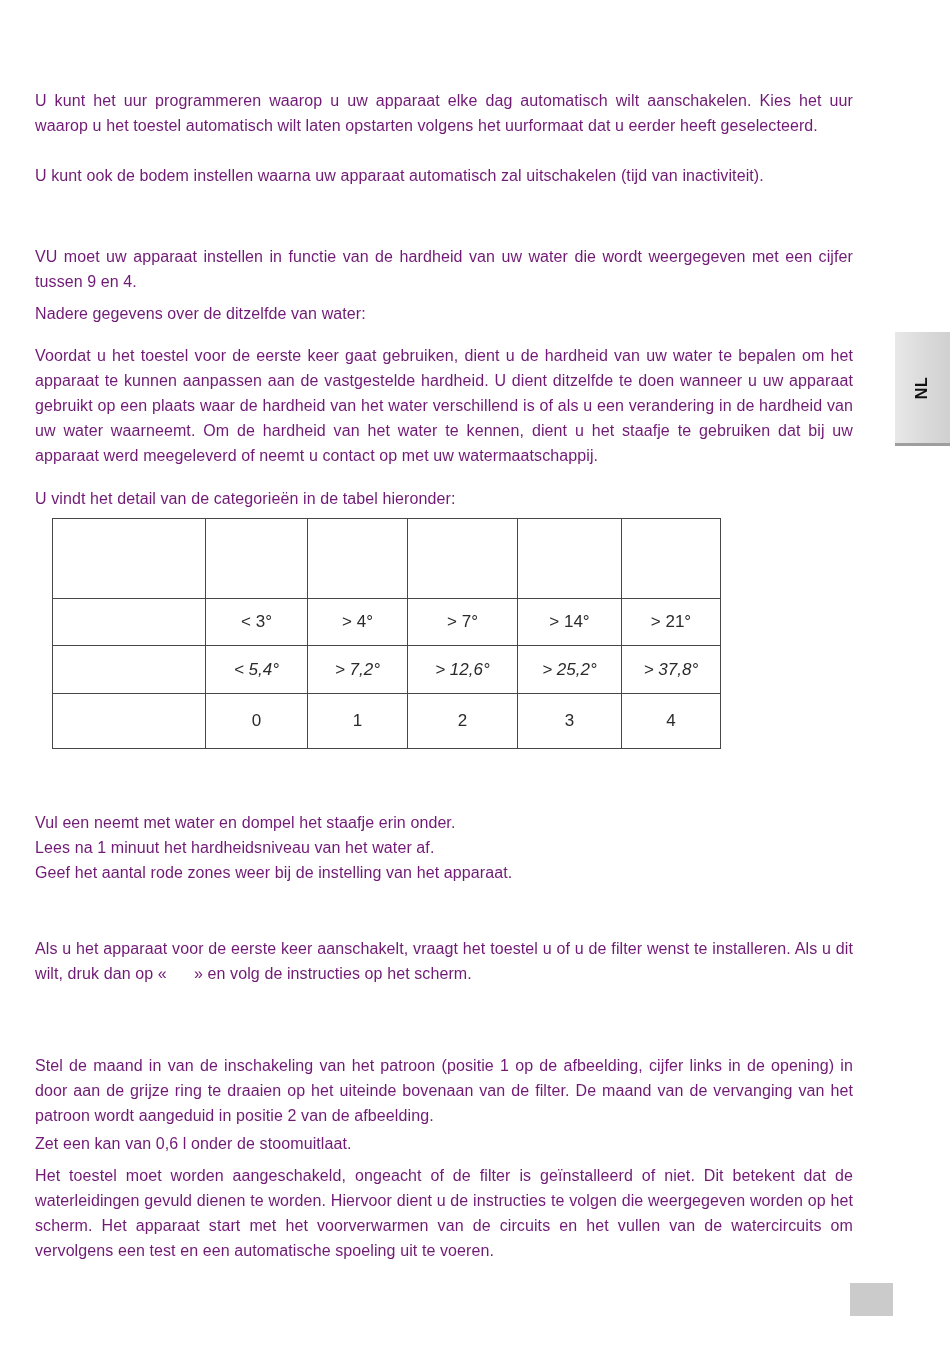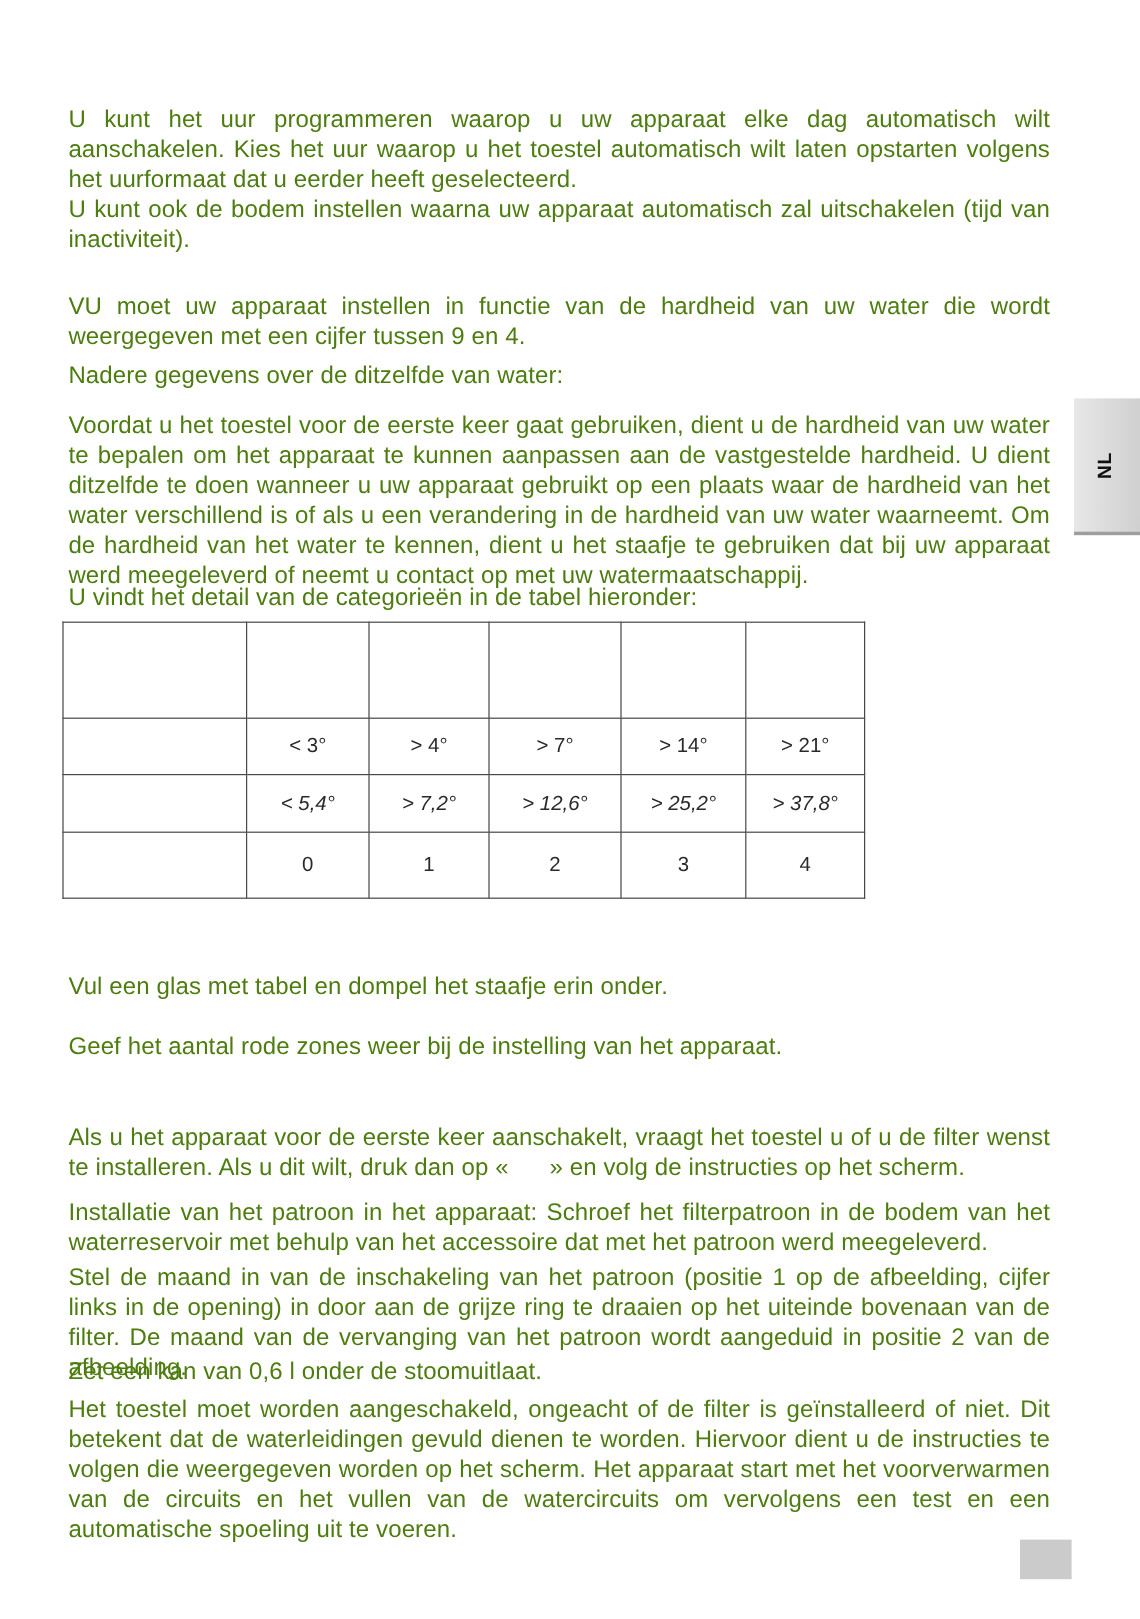--- a/index.html
+++ b/index.html
@@ -9,23 +9,23 @@
     font-family:"Liberation Sans", sans-serif;
     color:#1e1e1e;
     position:relative;
   }
   .page {
     position:absolute; left:0; top:0;
     width:950px; height:1349px;
     background:#ffffff; overflow:hidden;
   }
   .para {
-    position:absolute; left:57px; width:818px;
-    margin:0; font-size:20px; line-height:25px;
-    letter-spacing:0.1px; color:#4d7c0f;
+    position:absolute; left:35px; width:818px;
+    margin:0; font-size:16px; line-height:25px;
+    letter-spacing:0.1px; color:#701a75;
   }
   .justify { text-align:justify; }
   .tbl {
     position:absolute; left:52px; top:518px; width:668px;
     border-collapse:collapse; table-layout:fixed;
   }
   .tbl td {
     border:1px solid #474747;
     text-align:center; vertical-align:middle;
     font-size:17px; padding:0; color:#2a2a2a;
@@ -106,24 +106,24 @@
         <td></td>
         <td>0</td>
         <td>1</td>
         <td>2</td>
         <td>3</td>
         <td>4</td>
       </tr>
     </tbody>
   </table>
 
-  <p class="para" style="top:810px">Vul een glas met tabel en dompel het staafje erin onder.</p>
+  <p class="para" style="top:810px">Vul een neemt met water en dompel het staafje erin onder.</p>
+  <p class="para" style="top:835px">Lees na 1 minuut het hardheidsniveau van het water af.</p>
   <p class="para justify" style="top:936px">Als u het apparaat voor de eerste keer aanschakelt, vraagt het toestel u of u de filter wenst te installeren. Als u dit wilt, druk dan op «&nbsp;&nbsp;&nbsp;&nbsp;&nbsp;&nbsp;» en volg de instructies op het scherm.</p>
 
   <p class="para" style="top:860px">Geef het aantal rode zones weer bij de instelling van het apparaat.</p>
-  <p class="para justify" style="top:999px">Installatie van het patroon in het apparaat: Schroef het filterpatroon in de bodem van het waterreservoir met behulp van het accessoire dat met het patroon werd meegeleverd.</p>
   <p class="para justify" style="top:1053px">Stel de maand in van de inschakeling van het patroon (positie 1 op de afbeelding, cijfer links in de opening) in door aan de grijze ring te draaien op het uiteinde bovenaan van de filter. De maand van de vervanging van het patroon wordt aangeduid in positie 2 van de afbeelding.</p>
   <p class="para" style="top:1131px">Zet een kan van 0,6 l onder de stoomuitlaat.</p>
   <p class="para justify" style="top:1163px">Het toestel moet worden aangeschakeld, ongeacht of de filter is geïnstalleerd of niet. Dit betekent dat de waterleidingen gevuld dienen te worden. Hiervoor dient u de instructies te volgen die weergegeven worden op het scherm. Het apparaat start met het voorverwarmen van de circuits en het vullen van de watercircuits om vervolgens een test en een automatische spoeling uit te voeren.</p>
 
   <div class="footer-marker"></div>
 
 </div>
 
 </body></html>

